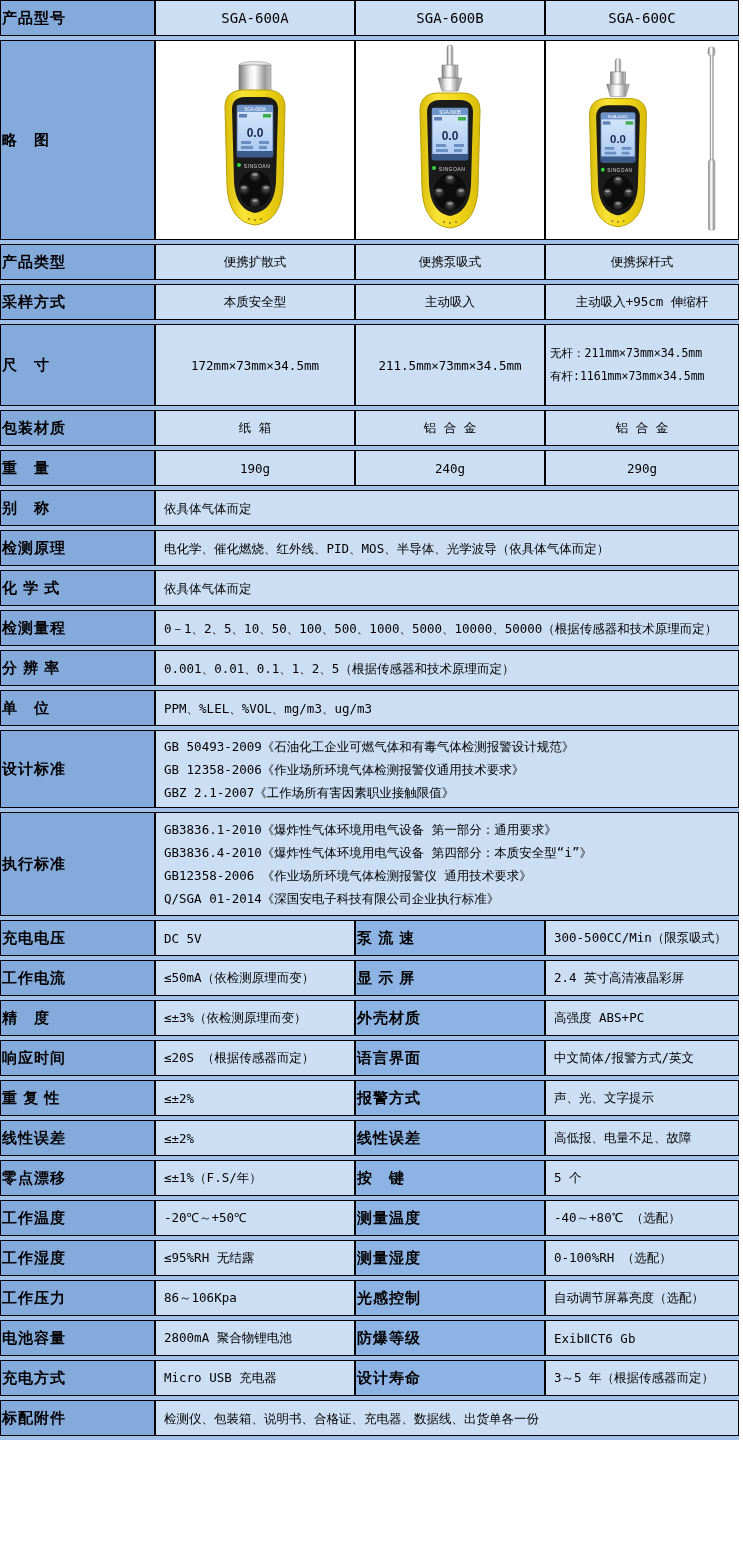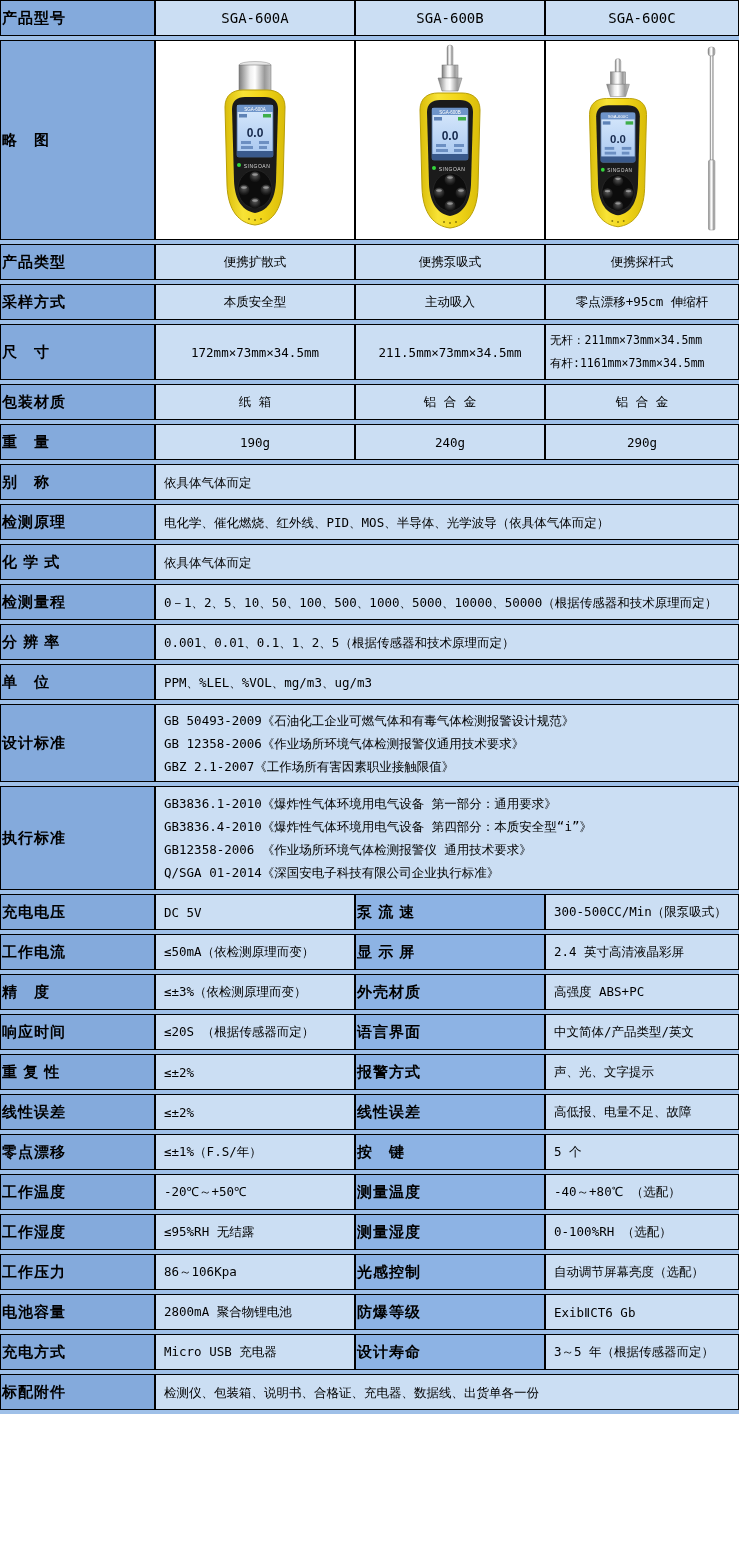--- a/index.html
+++ b/index.html
@@ -18,21 +18,21 @@
   }
   td.mid{background:#8DB3E4;margin-top:26px;}
   td.val{
     background:#CBDEF3;font-size:12.5px;padding:2px 8px;
     font-family:"DejaVu Sans Mono","Liberation Sans",sans-serif;
   }
   td.val .ln{white-space:nowrap;line-height:23px;}
   td.vc{text-align:center;}
   td.model{font-size:14px;}
   td.img-cell{background:#ffffff;padding:0;text-align:right;}
-  td.dim{font-size:11.5px;padding:2px 4px;}
+  td.dim{font-size:11.5px;padding:15px 4px;}
   .h30{height:30px}.h44{height:44px}.h50{height:50px}.h72{height:72px}.h98{height:98px}.h196{height:196px}
   svg{display:block;margin:0 auto;}
 </style>
 </head>
 <body>
 
 <svg width="0" height="0" style="position:absolute">
   <defs>
     <linearGradient id="gY" x1="0" y1="0" x2="1" y2="0">
       <stop offset="0" stop-color="#D9BC09"></stop>
@@ -194,21 +194,21 @@
   <tr>
     <td class="lbl h30">产品类型</td>
     <td class="val vc h30">便携扩散式</td>
     <td class="val vc h30">便携泵吸式</td>
     <td class="val vc h30">便携探杆式</td>
   </tr>
   <tr>
     <td class="lbl h30">采样方式</td>
     <td class="val vc h30">本质安全型</td>
     <td class="val vc h30">主动吸入</td>
-    <td class="val vc h30">零点漂移+95cm 伸缩杆</td>
+    <td class="val vc h30">主动吸入+95cm 伸缩杆</td>
   </tr>
   <tr>
     <td class="lbl h50">尺　寸</td>
     <td class="val vc h50">172mm×73mm×34.5mm</td>
     <td class="val vc h50">211.5mm×73mm×34.5mm</td>
     <td class="val dim h50">
       <div class="ln">无杆：211mm×73mm×34.5mm</div>
       <div class="ln">有杆:1161mm×73mm×34.5mm</div>
     </td>
   </tr>
@@ -294,21 +294,21 @@
   <tr>
     <td class="lbl h30">精　度</td>
     <td class="val h30">≤±3%（依检测原理而变）</td>
     <td class="lbl mid h30">外壳材质</td>
     <td class="val h30">高强度 ABS+PC</td>
   </tr>
   <tr>
     <td class="lbl h30">响应时间</td>
     <td class="val h30">≤20S （根据传感器而定）</td>
     <td class="lbl mid h30">语言界面</td>
-    <td class="val h30">中文简体/产品类型/英文</td>
+    <td class="val h30">中文简体/报警方式/英文</td>
   </tr>
   <tr>
     <td class="lbl h30">重 复 性</td>
     <td class="val h30">≤±2%</td>
     <td class="lbl mid h30">报警方式</td>
     <td class="val h30">声、光、文字提示</td>
   </tr>
   <tr>
     <td class="lbl h30">线性误差</td>
     <td class="val h30">≤±2%</td>

